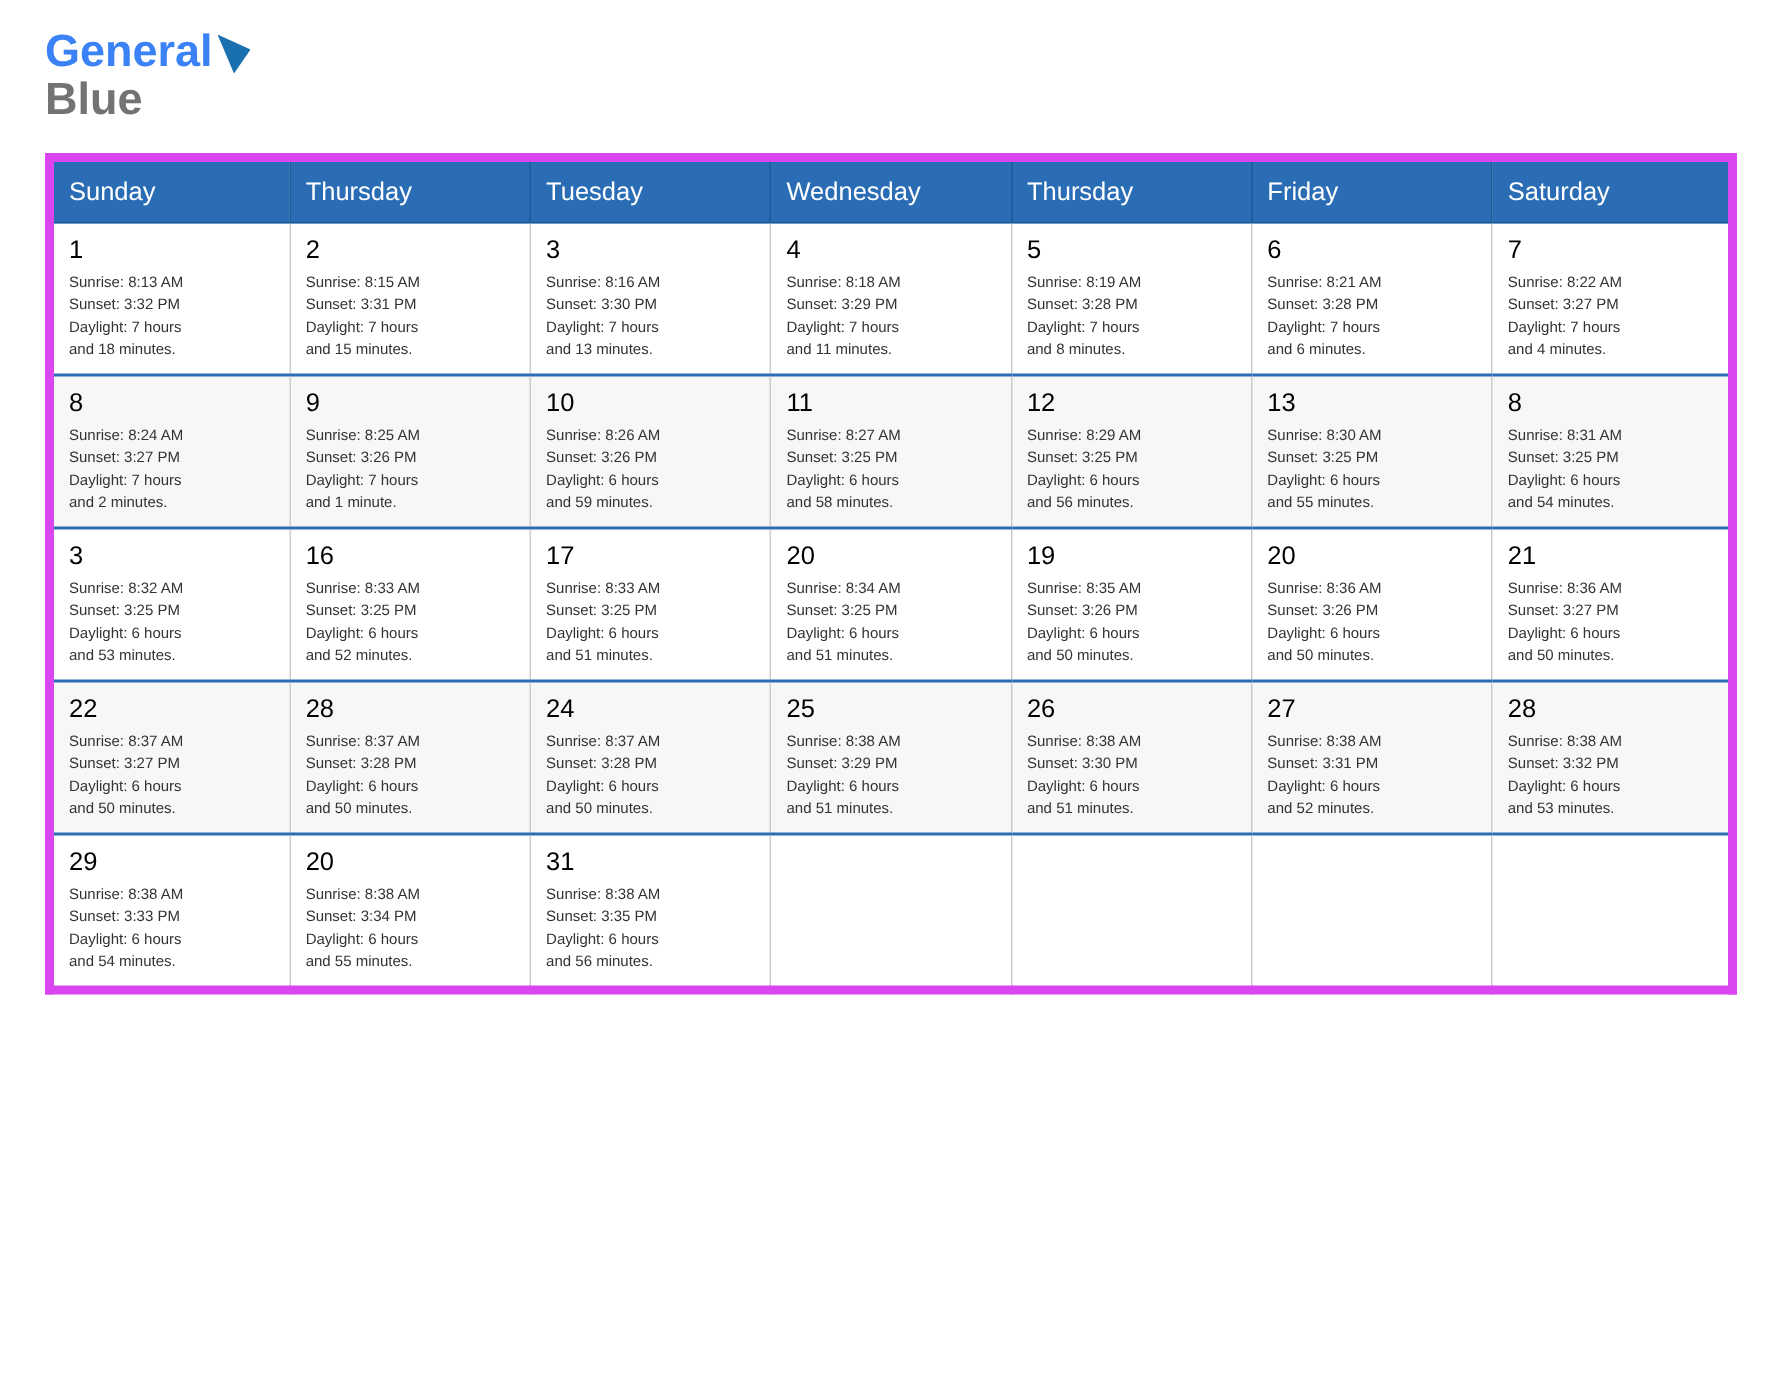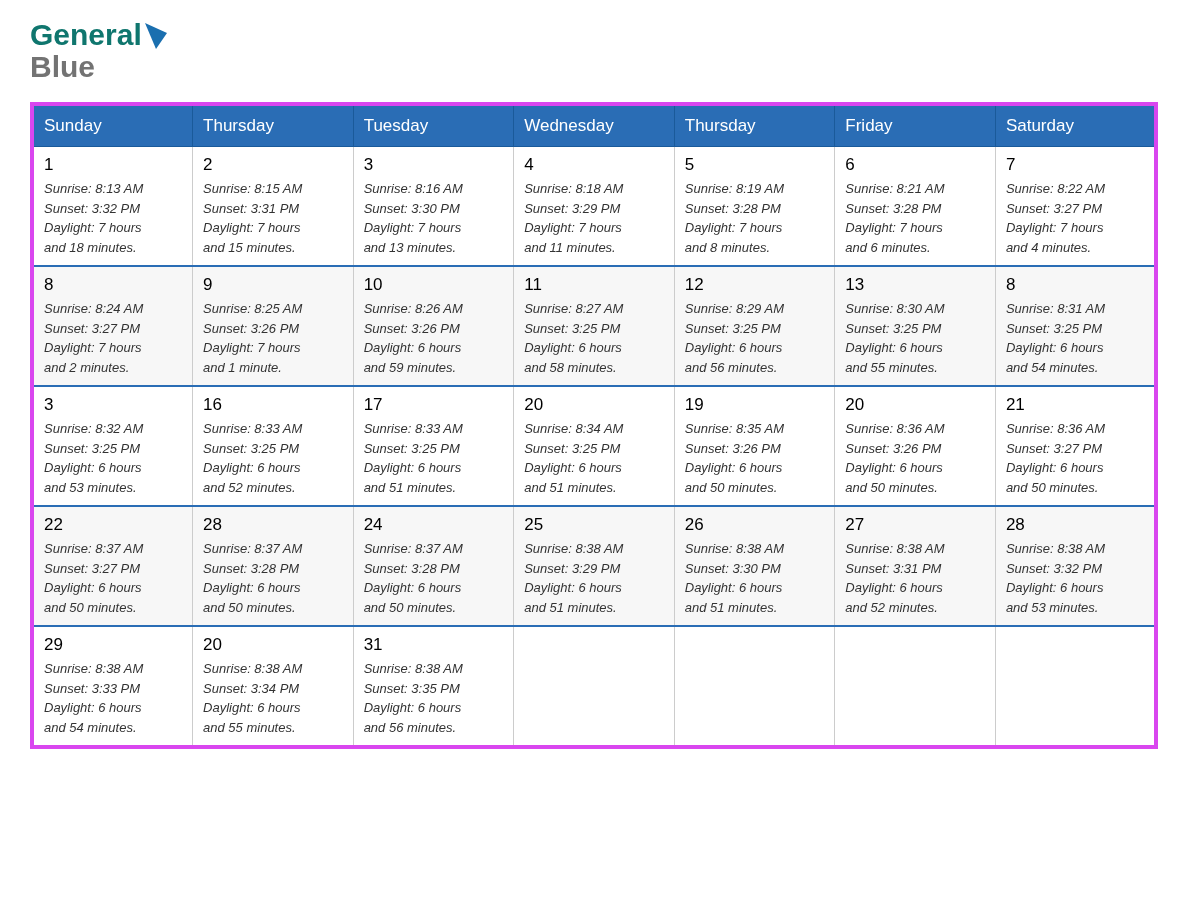--- a/index.html
+++ b/index.html
@@ -31,21 +31,21 @@
       line-height: 1.1;
     }
     .location {
       font-size: 22px;
       color: #444;
       margin-top: 4px;
     }
     .calendar {
       width: 100%;
       border-collapse: collapse;
-      border: 4px solid #d946ef;
+      border: 6px solid #d946ef;
     }
     .calendar th {
       background-color: #2a6db5;
       color: #fff;
       font-size: 17px;
       font-weight: normal;
       padding: 10px 10px;
       text-align: left;
       border: 1px solid #1a5a9a;
     }
@@ -65,39 +65,38 @@
       background-color: #fff;
     }
     .day-number {
       font-size: 17px;
       font-weight: normal;
       color: #000;
       display: block;
       margin-bottom: 4px;
     }
     .day-info {
-      font-size: 13px;
+      font-size: 10px;
       line-height: 1.5;
       color: #333;
-      font-style: italic;
     }
     .empty-cell {
       background-color: #fff;
     }
     .row-top-border td {
       border-top: 2px solid #2a6db5;
     }
   </style>
 </head>
 <body>
 
 <div class="header">
   <div class="logo">
   <div style="display:flex;align-items:center;line-height:1;">
-    <span style="font-size:30px;font-weight:bold;color:#0f766e;text-align:center;">General</span>
+    <span style="font-size:30px;font-weight:bold;color:#3b82f6;text-align:center;">General</span>
     <svg width="22" height="26" viewBox="0 0 22 26" style="margin-left:3px;margin-top:2px;">
       <polygon points="0,0 22,10 11,26" fill="#1a6faf"></polygon>
     </svg>
   </div>
   <div style="line-height:1;margin-top:2px;">
     <span style="font-size:30px;font-weight:bold;color:#737373;">Blue</span>
   </div>
 </div>
   <div class="title-section">
     <div class="month-title"></div>

